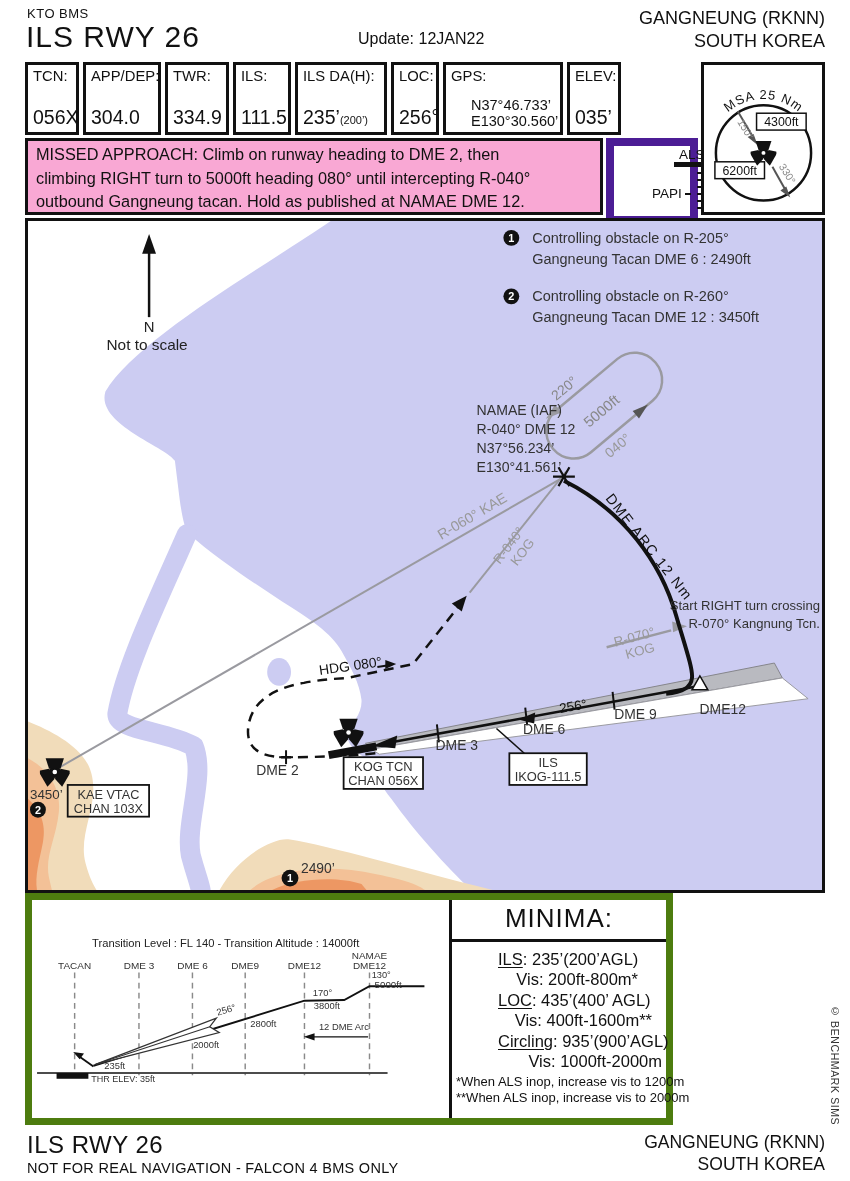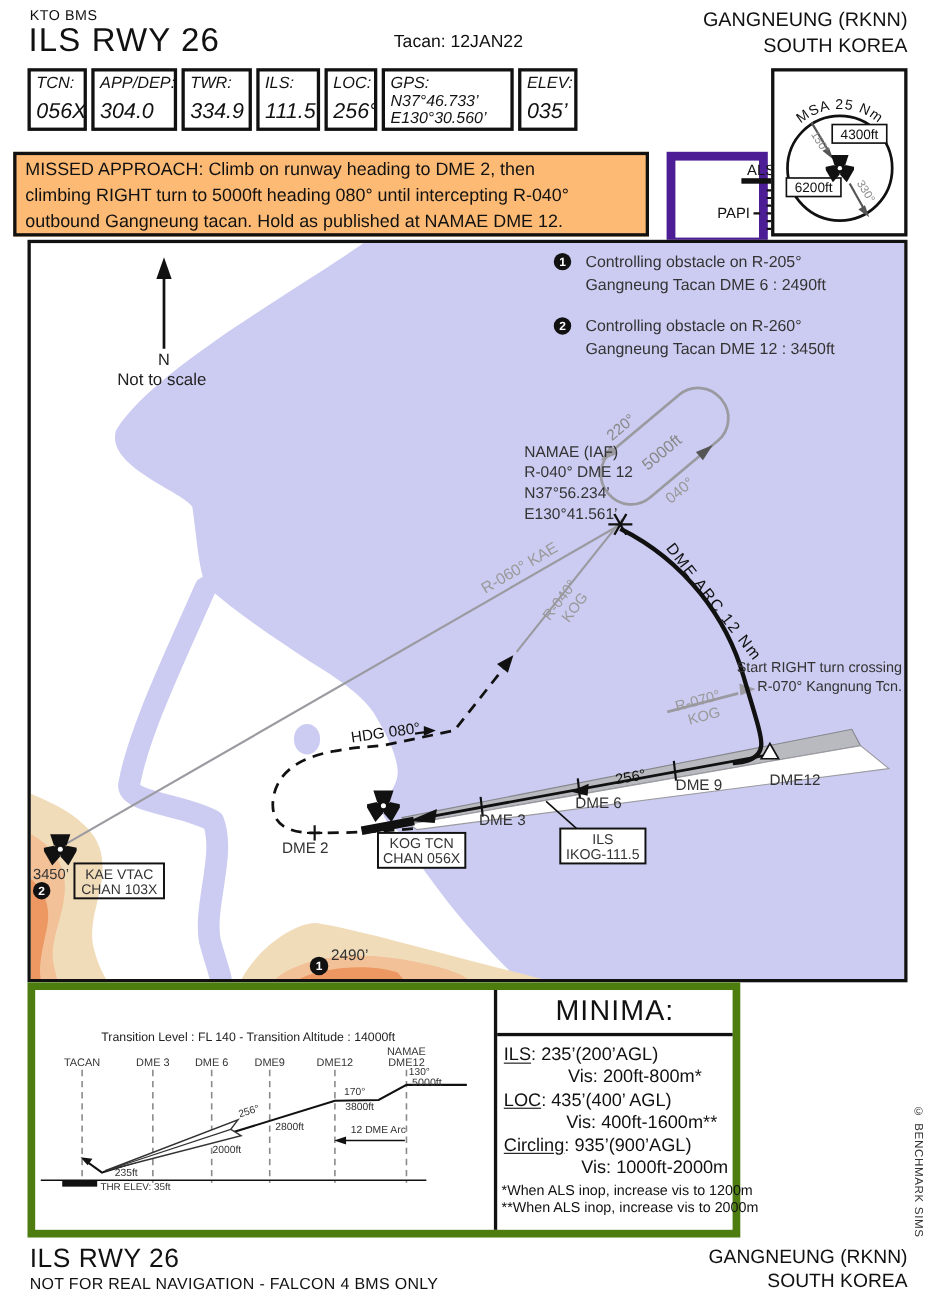--- a/index.html
+++ b/index.html
@@ -8,74 +8,78 @@
   .abs{position:absolute;}
   svg text{font-family:"Liberation Sans", sans-serif;}
   
   .pub{left:27px;top:6px;font-size:13px;letter-spacing:.5px;text-align:right;}
   .title{left:26px;top:20px;font-size:30px;letter-spacing:1px;}
   .update{left:358px;top:30px;font-size:16px;}
   .apt{right:25px;top:8px;font-size:18px;text-align:right;}
   .ctry{right:25px;top:31px;font-size:18px;text-align:right;}
   
   .freq-row{left:25px;top:62px;width:676px;display:flex;gap:4px;}
-  .fcell{border:3px solid #111;height:57px;box-sizing:border-box;padding:3px 5px;
-         display:flex;flex-direction:column;justify-content:space-between;background:#fff;font-style:italic;}
+  .fcell{border:3px solid #111;height:73px;box-sizing:border-box;padding:3px 5px;
+         display:flex;flex-direction:column;justify-content:space-between;background:#fff;}
   .flabel{font-size:14.8px;}
   .fval{font-size:19.5px;white-space:nowrap;}
   .fsub{font-size:11px;}
-  .gpsline{font-size:14.5px;line-height:16px;white-space:nowrap;}
-  
-  .missed{left:12px;top:138px;width:578px;height:77px;border:3px solid #111;box-sizing:border-box;
-          padding:2px 8px;font-size:16.3px;line-height:23.5px;background:#fdba74;}
+  .gpsline{font-size:14.5px;line-height:16px;white-space:nowrap;margin-left:20px;}
+  
+  .missed{left:25px;top:138px;width:578px;height:77px;border:3px solid #111;box-sizing:border-box;
+          padding:2px 8px;font-size:16.3px;line-height:23.5px;background:#f9a8d4;}
   .alsbox{left:606px;top:138px;width:92px;height:86px;border:8px solid #4c1d95;box-sizing:border-box;background:#fff;padding-left:32px;}
   .msabox{left:701px;top:62px;width:124px;height:153px;border:3px solid #111;box-sizing:border-box;background:#fff;}
   
   .map{left:25px;top:218px;width:800px;height:675px;border:3px solid #111;box-sizing:border-box;background:#fff;}
   .bottom{left:25px;top:893px;width:648px;height:232px;border:7px solid #4d7c0f;box-sizing:border-box;
           display:flex;background:#fff;}
   .profile{width:577px;height:226px;}
   .minima{width:214px;border-left:3px solid #111;box-sizing:content-box;font-size:16.5px;}
   .minima-title{text-align:center;font-size:26px;padding:3px 0 5px 0;border-bottom:3px solid #111;letter-spacing:1px;}
-  .mrow{padding:2px 0 0 6px;white-space:nowrap;}
+  .mrow{padding:2px 0 0 6px;white-space:nowrap;margin-left:40px;}
   .mvis{text-align:right;padding:1px 10px 0 12px;white-space:nowrap;margin-left:39px;}
   .mlabel{text-decoration:underline;text-underline-offset:2px;}
   .mnote{font-size:13px;padding:3px 18px 0 4px;white-space:nowrap;}
   .copyright{left:829px;top:1005px;writing-mode:vertical-rl;font-size:10.5px;color:#333;letter-spacing:.6px;}
   
   .ftitle{left:27px;top:1131px;font-size:24px;letter-spacing:.5px;}
   .fdisc{left:27px;top:1160px;font-size:14.5px;letter-spacing:.3px;}
   .fapt{right:25px;top:1132px;font-size:17.5px;text-align:right;}
   .fctry{right:25px;top:1154px;font-size:17.5px;text-align:right;}
 </style>
 </head>
 <body>
 
 <div class="abs pub">KTO BMS</div>
 <div class="abs title">ILS RWY 26</div>
-<div class="abs update">Tacan: 12JAN22</div>
+<div class="abs update">Update: 12JAN22</div>
 <div class="abs apt">GANGNEUNG (RKNN)</div>
 <div class="abs ctry">SOUTH KOREA</div>
 
 <div class="abs freq-row">
   <div class="fcell" style="width:54px">
     <div class="flabel">TCN:</div>
     <div class="fval">056X</div>
   </div>
   <div class="fcell" style="width:78px">
     <div class="flabel">APP/DEP:</div>
     <div class="fval">304.0</div>
   </div>
   <div class="fcell" style="width:64px">
     <div class="flabel">TWR:</div>
     <div class="fval">334.9</div>
   </div>
   <div class="fcell" style="width:58px">
     <div class="flabel">ILS:</div>
     <div class="fval">111.5</div>
+  </div>
+  <div class="fcell" style="width:92px">
+    <div class="flabel">ILS DA(H):</div>
+    <div class="fval"><span>235’</span><span class="fsub">(200’)</span></div>
   </div>
   <div class="fcell" style="width:48px">
     <div class="flabel">LOC:</div>
     <div class="fval">256°</div>
   </div>
   <div class="fcell" style="width:120px">
     <div class="flabel">GPS:</div>
     <div>
       <div class="gpsline">N37°46.733’</div>
       <div class="gpsline">E130°30.560’</div>

